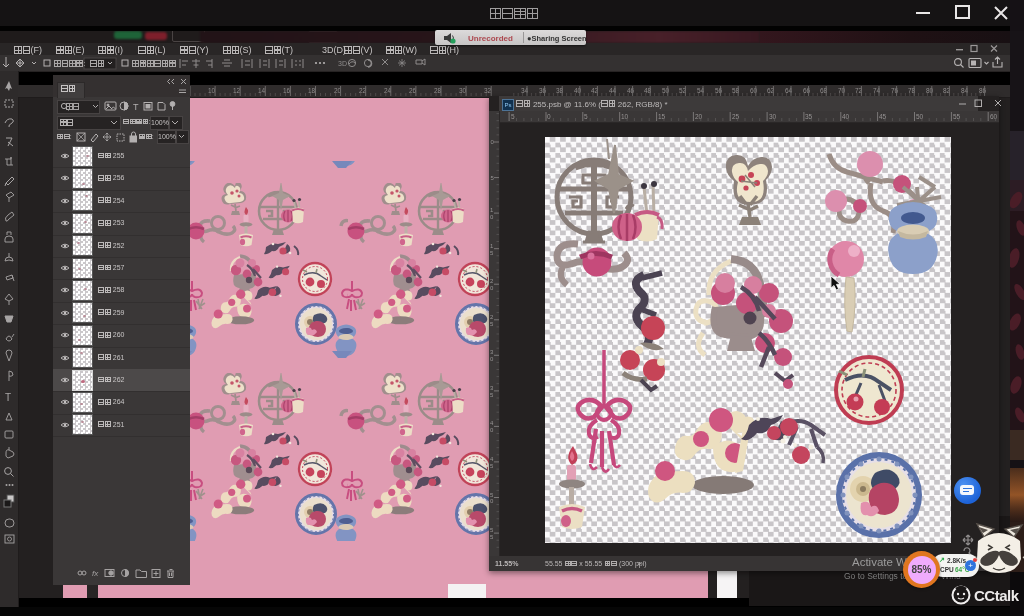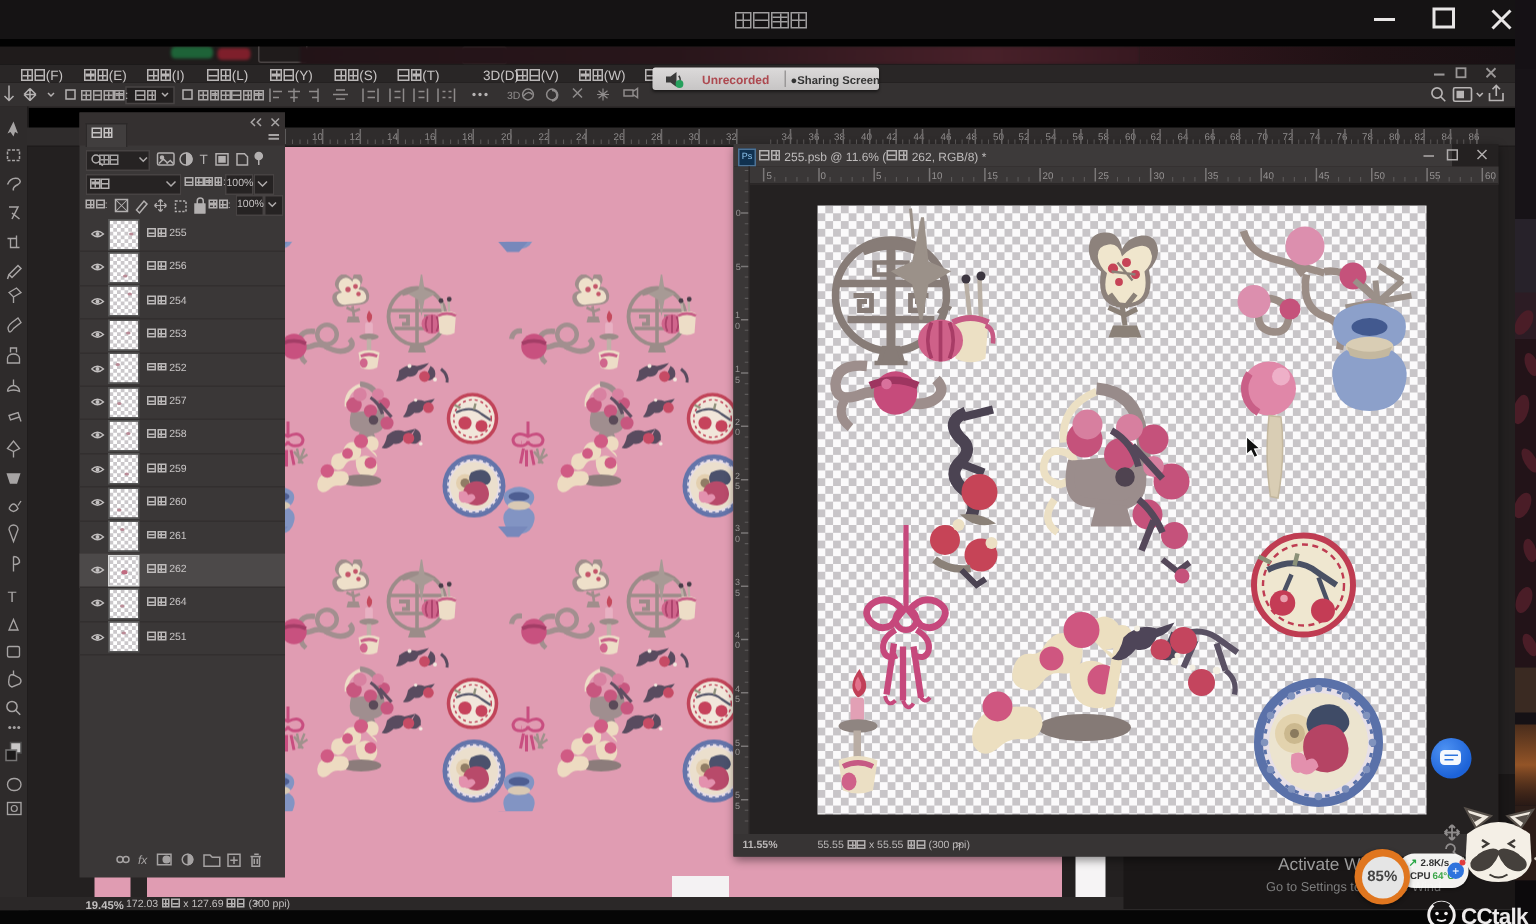--- a/index.html
+++ b/index.html
@@ -29,21 +29,21 @@
 #wrect1{left:448px;top:584px;width:38px;height:14px;background:#f4f2f3}
 #wrect2{left:717px;top:570px;width:20px;height:28px;background:#f6f4f5}
 
 #panel{left:53px;top:75px;width:137px;height:510px;background:#3a3737;color:#c8c5c5}
 
 #status{left:0;top:598px;width:1010px;height:9px;background:#2b2828;color:#c2bfbf;font-size:7px}
 #bottomblack{left:0;top:607px;width:1024px;height:9px;background:#060606}
 #cctalk{left:749px;top:516px;width:261px;height:90px;background:#1a1717}
 
 #fwin{left:489px;top:96px;width:510px;height:475px;background:#242121;box-shadow:0 2px 6px rgba(0,0,0,.45)}
-#fwin .ftitle{left:0;top:0;width:479px;height:15px;background:#3d3a3a;color:#bebbbb;font-size:8px}
+#fwin .ftitle{left:10px;top:0;width:479px;height:15px;background:#3d3a3a;color:#bebbbb;font-size:8px}
 #fwin .fruler{left:10px;top:15px;width:500px;height:11px;background:#3a3737;border-bottom:1px solid #2a2727}
 #fwin .flruler{left:0;top:15px;width:10px;height:445px;background:#3a3737;border-right:1px solid #2a2727}
 #fwin .fstatus{left:0;top:460px;width:510px;height:15px;background:#373434;color:#bbb8b8;font-size:7px}
 #checker{left:56px;top:41px;width:406px;height:406px;background:#fbfbfb;}
 </style>
 </head>
 <body>
 <div id="root">
 
   <div class="abs" id="title">
@@ -379,25 +379,20 @@
           <text x="873" y="8">76</text>
           <text x="890" y="8">78</text>
           <text x="908" y="8">80</text>
           <text x="925" y="8">82</text>
           <text x="943" y="8">84</text>
           <text x="961" y="8">86</text>
         </g>
         <path d="M172.0 1 v10 M197.1 1 v10 M222.2 1 v10 M247.3 1 v10 M272.4 1 v10 M297.5 1 v10 M322.6 1 v10 M347.7 1 v10 M372.8 1 v10 M397.9 1 v10 M423.0 1 v10 M448.1 1 v10 M473.2 1 v10 M509.0 1 v10 M526.6 1 v10 M544.2 1 v10 M561.8 1 v10 M579.4 1 v10 M597.0 1 v10 M614.6 1 v10 M632.2 1 v10 M649.8 1 v10 M667.4 1 v10 M685.0 1 v10 M702.6 1 v10 M720.2 1 v10 M737.8 1 v10 M755.4 1 v10 M773.0 1 v10 M790.6 1 v10 M808.2 1 v10 M825.8 1 v10 M843.4 1 v10 M861.0 1 v10 M878.6 1 v10 M896.2 1 v10 M913.8 1 v10 M931.4 1 v10 M949.0 1 v10 M966.6 1 v10" stroke="#6d6a6a" stroke-width="1" fill="none"></path>
         <path d="M167.0 8 v3 M162.0 8 v3 M156.9 8 v3 M151.9 8 v3 M192.1 8 v3 M187.1 8 v3 M182.0 8 v3 M177.0 8 v3 M217.2 8 v3 M212.2 8 v3 M207.1 8 v3 M202.1 8 v3 M242.3 8 v3 M237.3 8 v3 M232.2 8 v3 M227.2 8 v3 M267.4 8 v3 M262.4 8 v3 M257.3 8 v3 M252.3 8 v3 M292.5 8 v3 M287.5 8 v3 M282.4 8 v3 M277.4 8 v3 M317.6 8 v3 M312.6 8 v3 M307.5 8 v3 M302.5 8 v3 M342.7 8 v3 M337.7 8 v3 M332.6 8 v3 M327.6 8 v3 M367.8 8 v3 M362.8 8 v3 M357.7 8 v3 M352.7 8 v3 M392.9 8 v3 M387.9 8 v3 M382.8 8 v3 M377.8 8 v3 M418.0 8 v3 M413.0 8 v3 M407.9 8 v3 M402.9 8 v3 M443.1 8 v3 M438.1 8 v3 M433.0 8 v3 M428.0 8 v3 M468.2 8 v3 M463.2 8 v3 M458.1 8 v3 M453.1 8 v3 M504.6 8 v3 M500.2 8 v3 M495.8 8 v3 M522.2 8 v3 M517.8 8 v3 M513.4 8 v3 M539.8 8 v3 M535.4 8 v3 M531.0 8 v3 M557.4 8 v3 M553.0 8 v3 M548.6 8 v3 M575.0 8 v3 M570.6 8 v3 M566.2 8 v3 M592.6 8 v3 M588.2 8 v3 M583.8 8 v3 M610.2 8 v3 M605.8 8 v3 M601.4 8 v3 M627.8 8 v3 M623.4 8 v3 M619.0 8 v3 M645.4 8 v3 M641.0 8 v3 M636.6 8 v3 M663.0 8 v3 M658.6 8 v3 M654.2 8 v3 M680.6 8 v3 M676.2 8 v3 M671.8 8 v3 M698.2 8 v3 M693.8 8 v3 M689.4 8 v3 M715.8 8 v3 M711.4 8 v3 M707.0 8 v3 M733.4 8 v3 M729.0 8 v3 M724.6 8 v3 M751.0 8 v3 M746.6 8 v3 M742.2 8 v3 M768.6 8 v3 M764.2 8 v3 M759.8 8 v3 M786.2 8 v3 M781.8 8 v3 M777.4 8 v3 M803.8 8 v3 M799.4 8 v3 M795.0 8 v3 M821.4 8 v3 M817.0 8 v3 M812.6 8 v3 M839.0 8 v3 M834.6 8 v3 M830.2 8 v3 M856.6 8 v3 M852.2 8 v3 M847.8 8 v3 M874.2 8 v3 M869.8 8 v3 M865.4 8 v3 M891.8 8 v3 M887.4 8 v3 M883.0 8 v3 M909.4 8 v3 M905.0 8 v3 M900.6 8 v3 M927.0 8 v3 M922.6 8 v3 M918.2 8 v3 M944.6 8 v3 M940.2 8 v3 M935.8 8 v3 M962.2 8 v3 M957.8 8 v3 M953.4 8 v3" stroke="#5b5858" stroke-width="0.7" fill="none"></path>
       </svg>
-    </div>
-  <div class="abs" id="status">
-      <b class="abs" style="left:57px;top:1px;font-size:7.5px">19.45%</b>
-      <span class="abs" style="left:84px;top:1px;font-size:7px">172.03 <span class="z" style="font-size:7px"></span><span class="z a" style="font-size:7px"></span> x 127.69 <span class="z" style="font-size:7px"></span><span class="z a" style="font-size:7px"></span> (300 ppi)</span>
-      <span class="abs" style="left:169px;top:1px;font-size:7px">&gt;</span>
     </div>
   <div class="abs" id="cctalk"></div>
 
   <div class="abs" id="panel">
     <div class="abs" style="left:0;top:0;width:137px;height:22px;background:#343030"></div>
     <div class="abs" style="left:4px;top:7px;width:26px;height:15px;background:#413e3e;border:1px solid #2c2929;border-bottom:none"></div>
     <span class="abs zrow" style="left:8px;top:9px;font-size:8px;color:#d2cfcf"><span class="z a"></span><span class="z"></span></span>
     <svg class="abs" style="left:112px;top:1px" width="24" height="20" viewBox="0 0 24 20">
       <g stroke="#a8a5a5" fill="none" stroke-width="1">
         <path d="M5 3 l-2.5 2.5 l2.5 2.5 M9 3 l-2.5 2.5 l2.5 2.5"></path>
@@ -893,21 +888,21 @@
     <div class="abs fstatus">
         <b class="abs" style="left:6px;top:4px">11.55%</b>
         <span class="abs" style="left:56px;top:4px">55.55 <span class="z" style="font-size:7px"></span><span class="z a" style="font-size:7px"></span> x 55.55 <span class="z" style="font-size:7px"></span><span class="z a" style="font-size:7px"></span> (300 ppi)</span>
         <span class="abs" style="left:148px;top:4px">&gt;</span>
       </div>
   </div>
 
   <div class="abs" id="wall"></div>
   <div class="abs" id="bottomblack"></div>
 
-  <div class="abs" id="overlays" style="left:0;top:15px;width:1024px;height:484px;pointer-events:none">
+  <div class="abs" id="overlays" style="left:0;top:0;width:1024px;height:484px;pointer-events:none">
 
     <svg class="abs" style="left:1010px;top:0" width="14" height="616" viewBox="0 0 14 616">
       <rect x="0" y="0" width="14" height="616" fill="#17131600"></rect>
       <rect x="0" y="31" width="14" height="100" fill="#171317"></rect>
       <rect x="0" y="131" width="14" height="80" fill="#27222a"></rect>
       <g fill="#5e2330">
         <ellipse cx="6" cy="200" rx="5" ry="9" transform="rotate(30 6 200)"></ellipse>
         <ellipse cx="11" cy="228" rx="4" ry="8" transform="rotate(-20 11 228)"></ellipse>
         <ellipse cx="4" cy="258" rx="5" ry="10" transform="rotate(15 4 258)"></ellipse>
         <ellipse cx="10" cy="292" rx="4" ry="9" transform="rotate(-30 10 292)"></ellipse>
@@ -959,21 +954,21 @@
     <div class="abs" style="left:932px;top:554px;width:47px;height:23px;border-radius:11px;background:rgba(252,252,250,.96);box-shadow:0 1px 2px rgba(0,0,0,.4)">
       <span class="abs" style="left:7px;top:2px;font-size:7px;color:#28a745;font-weight:bold">↗</span>
       <span class="abs" style="left:15px;top:3px;font-size:6.5px;color:#333;font-weight:bold">2.8K/s</span>
       <span class="abs" style="left:8px;top:12px;font-size:6.5px;color:#333;font-weight:bold">CPU</span>
       <span class="abs" style="left:23px;top:12px;font-size:6.5px;color:#3aa648;font-weight:bold">64°C</span>
       <div class="abs" style="left:33px;top:6px;width:11px;height:11px;border-radius:50%;background:#2f74dd;color:#fff;font-size:8px;line-height:11px;text-align:center">+</div>
       <div class="abs" style="left:41px;top:4px;width:4px;height:4px;border-radius:50%;background:#e03c3c"></div>
     </div>
 
     <div class="abs" style="left:903px;top:551px;width:37px;height:37px;border-radius:50%;background:#e0761f;box-shadow:0 1px 3px rgba(0,0,0,.4)">
-      <div class="abs" style="left:4.5px;top:4.5px;width:28px;height:28px;border-radius:50%;background:#e5e5e5;color:#444;font-size:10px;font-weight:bold;text-align:center;line-height:28px">85%</div>
+      <div class="abs" style="left:4.5px;top:4.5px;width:28px;height:28px;border-radius:50%;background:#f0abfc;color:#444;font-size:10px;font-weight:bold;text-align:center;line-height:28px">85%</div>
     </div>
 
     <svg class="abs" style="left:975px;top:521px" width="49" height="54" viewBox="0 0 49 54">
       <path d="M9 16 L2 3 L19 8 Z" fill="#efe9df" stroke="#57504a" stroke-width="1.4"></path>
       <path d="M39 16 L47 4 L30 8 Z" fill="#efe9df" stroke="#57504a" stroke-width="1.4"></path>
       <path d="M4 6 L8 12 L13 9 Z" fill="#57504a"></path>
       <path d="M44 7 L41 13 L35 9 Z" fill="#57504a"></path>
       <path d="M3 20 Q24 4 45 20 L46 38 Q42 52 24 52 Q6 52 2 38 Z" fill="#f4efe6"></path>
       <path d="M13 24 l4 2.5 l-4 2.5 M35 24 l-4 2.5 l4 2.5" stroke="#3e3a36" stroke-width="1.6" fill="none"></path>
       <path d="M24 31 q-2 -2 -6 -1 q-9 2 -11 9 q-1 7 7 5 q7 -2 10 -10 q3 8 10 10 q8 2 7 -5 q-2 -7 -11 -9 q-4 -1 -6 1 z" fill="#45403c"></path>

